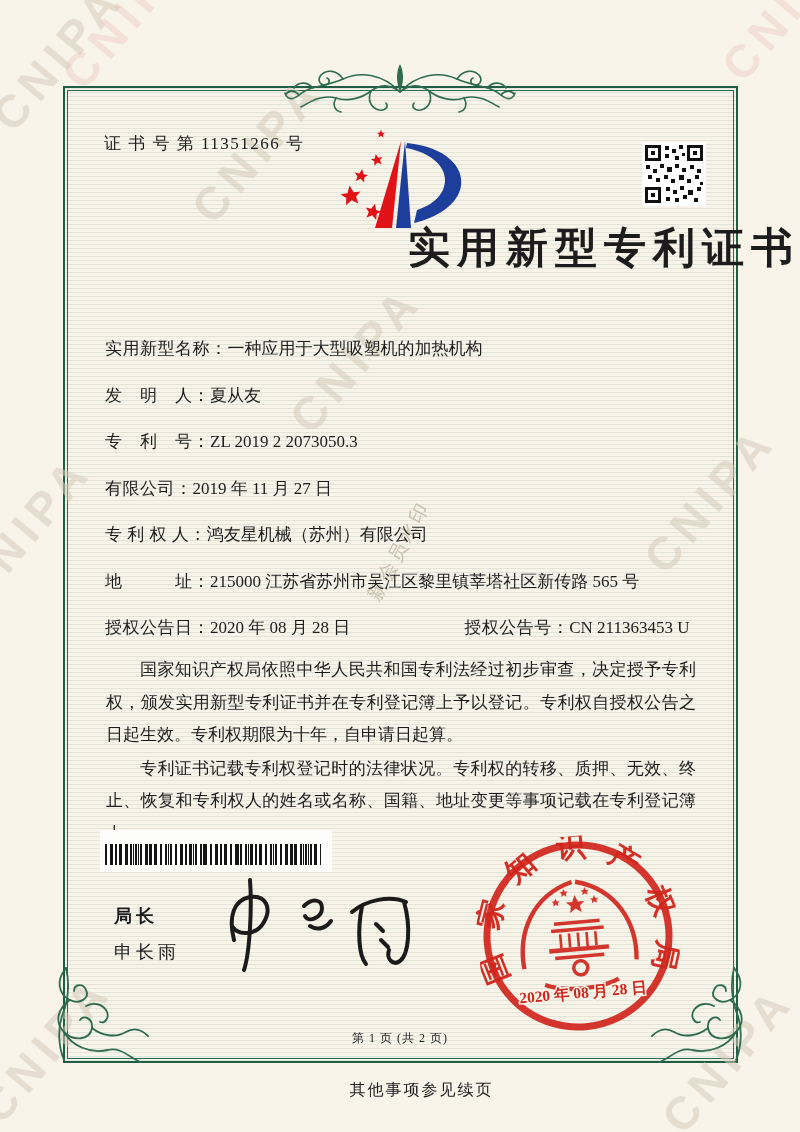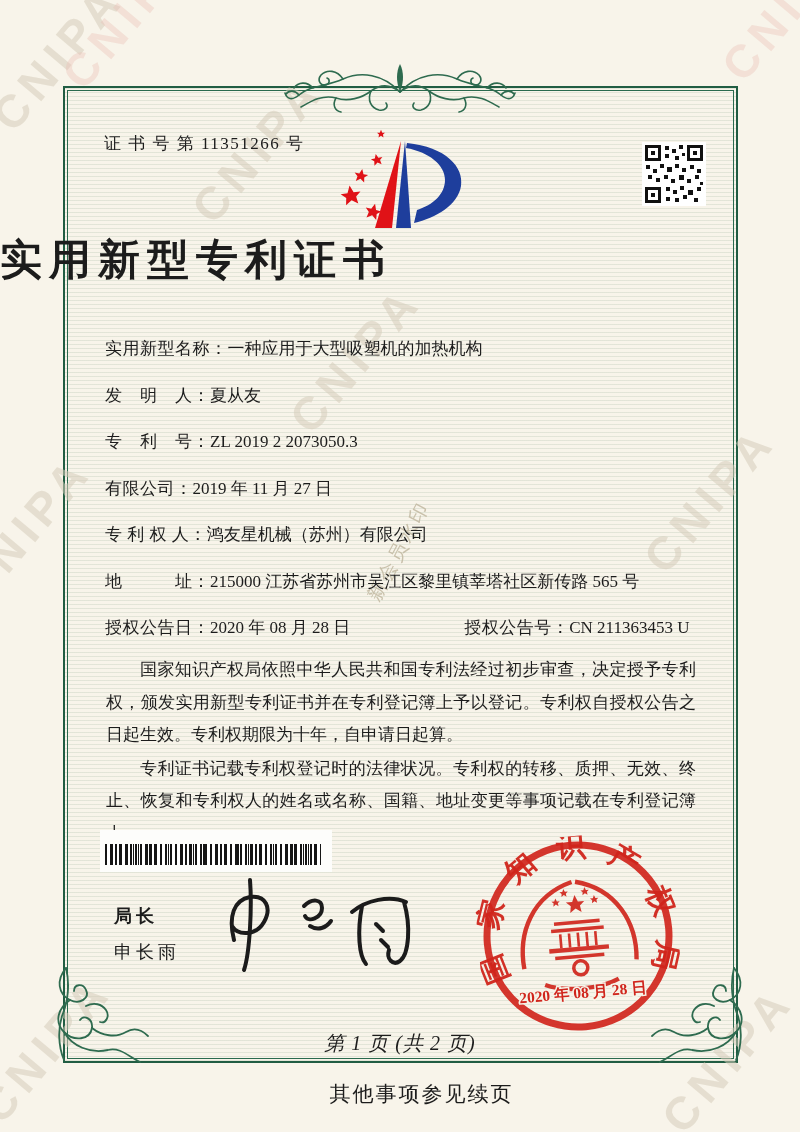--- a/index.html
+++ b/index.html
@@ -41,21 +41,21 @@
   }
 
   .content{position:absolute;inset:0;z-index:3;}
 
   .cert-no{position:absolute;left:104px;top:132px;font-size:17px;letter-spacing:1.5px;}
 
   .qr{position:absolute;left:642px;top:142px;width:64px;height:64px;}
   .logo{position:absolute;left:330px;top:121px;width:160px;height:118px;}
 
   .title{
-    position:absolute;left:0;right:0;top:232px;text-align:left;
+    position:absolute;left:0;right:0;top:220px;text-align:right;
     font-size:42px;font-weight:bold;letter-spacing:7px;font-family:Liberation Serif, serif;
   }
 
   .fields{position:absolute;left:105px;top:339px;width:594px;font-size:17px;}
   .frow{height:20px;line-height:20px;margin-bottom:26.5px;white-space:nowrap;}
   .frow .lbl{letter-spacing:0.5px;margin-top:26px;}
   .grant-row{display:flex;gap:24px;}
   .grant-gap{display:inline-block;width:66px;}
 
   .paras{
@@ -73,22 +73,22 @@
       repeating-linear-gradient(90deg,#151515 0 1px,transparent 1px 7px),
       repeating-linear-gradient(90deg,#151515 0 1px,transparent 1px 11px);
   }
 
   .sig-title{position:absolute;left:114px;top:904px;font-size:18px;letter-spacing:4px;font-weight:bold;}
   .sig-name{position:absolute;left:114px;top:940px;font-size:18px;letter-spacing:4px;text-align:right;}
   .sig-svg{position:absolute;left:200px;top:870px;width:240px;height:118px;}
 
   .seal{position:absolute;left:478px;top:836px;width:200px;height:200px;transform:rotate(-5deg);}
 
-  .page-info{position:absolute;left:0;right:0;top:1030px;text-align:center;font-size:20px;letter-spacing:1px;font-style:italic;}
-  .cont-note{position:absolute;left:0;right:0;top:1080px;text-align:center;font-size:21px;letter-spacing:2px;padding-left:43px;}
+  .page-info{position:absolute;left:0;right:0;top:1030px;text-align:center;font-size:12px;letter-spacing:1px;}
+  .cont-note{position:absolute;left:0;right:0;top:1080px;text-align:center;font-size:16px;letter-spacing:2px;padding-left:43px;}
 
   .ornament-top{position:absolute;left:283px;top:58px;width:234px;height:58px;z-index:3;}
   .corner{position:absolute;width:112px;height:116px;z-index:3;}
   .corner.bl{left:42px;top:958px;}
   .corner.br{left:646px;top:958px;transform:scaleX(-1);}
 </style>
 </head>
 <body>
 
 <div class="page">

